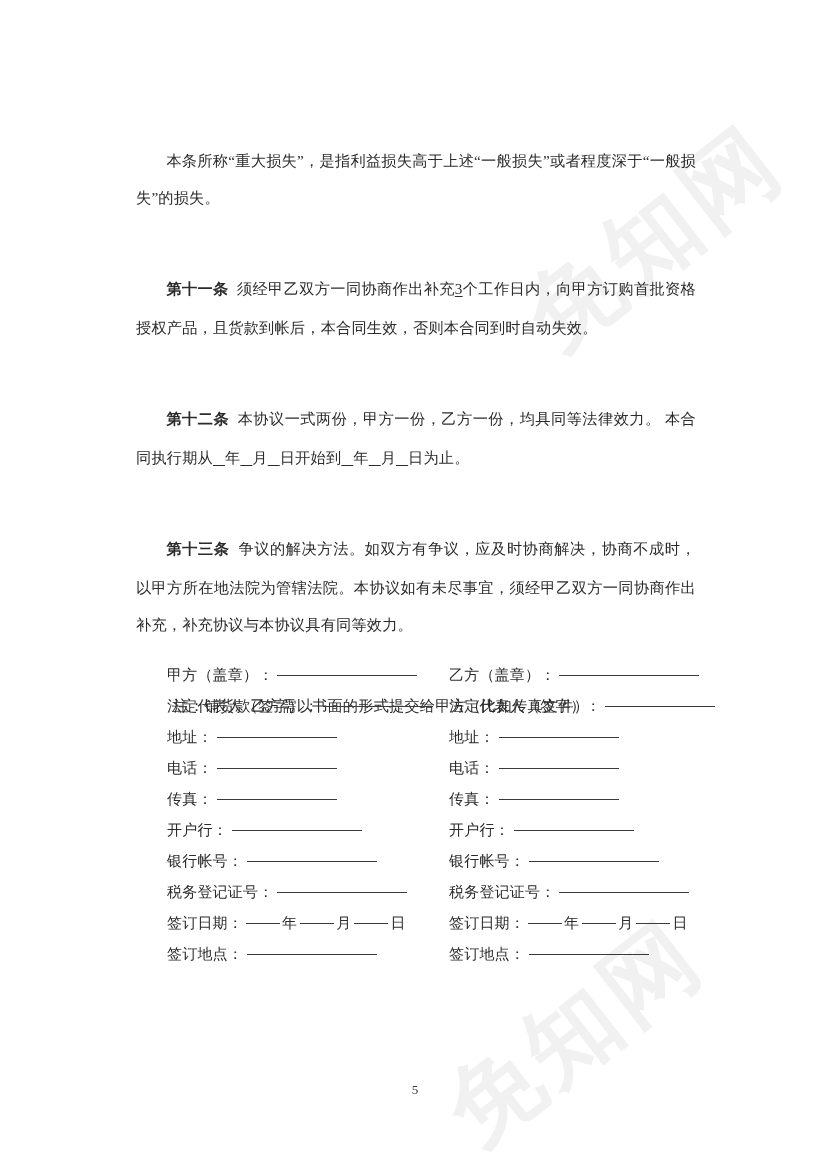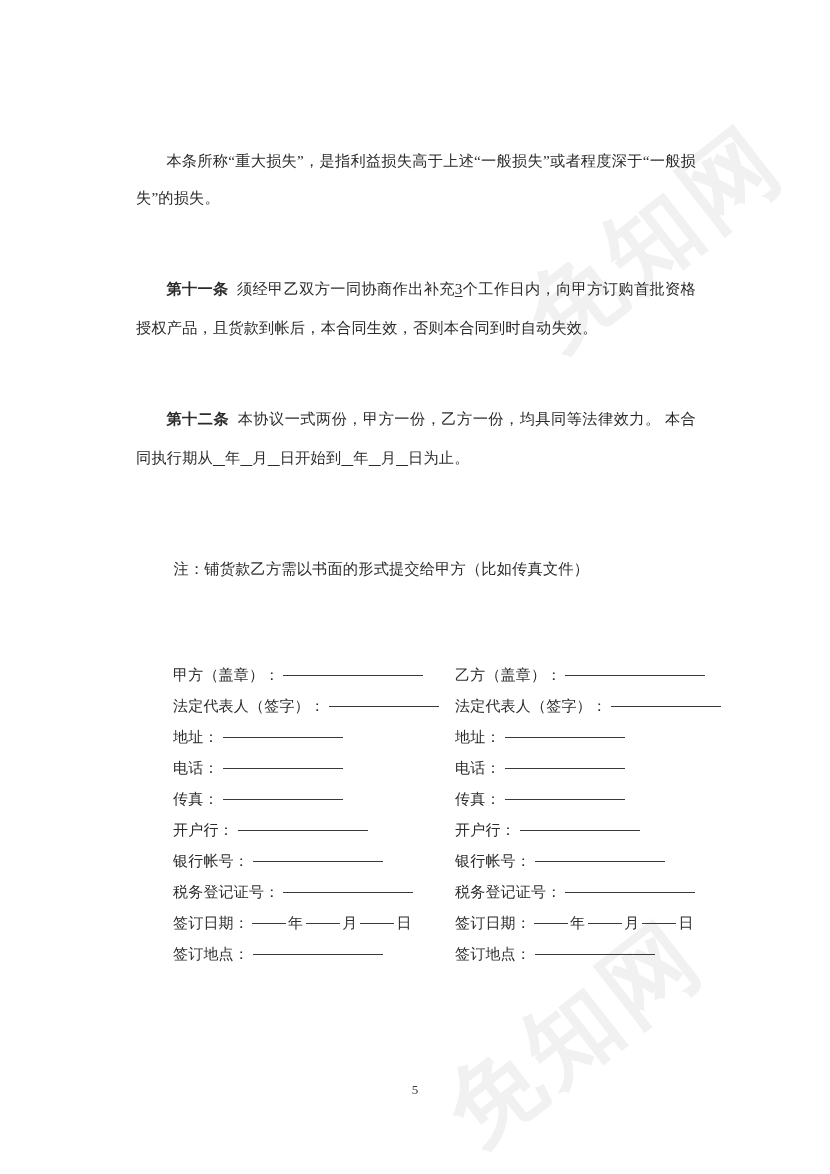--- a/index.html
+++ b/index.html
@@ -76,21 +76,21 @@
     font-size: 15.2px;
     line-height: 34px;
     text-indent: 3em;
     letter-spacing: 0.2px;
   }
 
   
   .sig-block {
     position: absolute;
     top: 660px;
-    left: 18px;
+    left: 12px;
     width: 696px;
     z-index: 2;
   }
   .sig-cols {
     position: relative;
     display: flex;
   }
   .sig-col {
     position: relative;
   }
@@ -153,20 +153,23 @@
     </p>
 
     <div class="gap-md"></div>
 
     <p class="para">
       <span class="clause-no">第十二条</span><span>&nbsp;&nbsp;</span><span>本协议一式两份，甲方一份，乙方一份，均具同等法律效力。  本合同执行期从</span><span class="blank-u">&nbsp;&nbsp;&nbsp;</span><span>年</span><span class="blank-u">&nbsp;&nbsp;&nbsp;</span><span>月</span><span class="blank-u">&nbsp;&nbsp;&nbsp;</span><span>日</span><span>开始到</span><span class="blank-u">&nbsp;&nbsp;&nbsp;</span><span>年</span><span class="blank-u">&nbsp;&nbsp;&nbsp;</span><span>月</span><span class="blank-u">&nbsp;&nbsp;&nbsp;</span><span>日</span><span>为止。</span>
     </p>
 
     <div class="gap-md"></div>
 
+    <p class="para">
+      <span class="clause-no">第十三条</span><span>&nbsp;&nbsp;</span><span>争议的解决方法。如双方有争议，应及时协商解决，协商不成时，以甲方所在地法院为管辖法院。本协议如有未尽事宜，须经甲乙双方一同协商作出补充，补充协议与本协议具有同等效力。</span>
+    </p>
 
     <div class="gap-md"></div>
 
 
     <p class="note">
       <span>注：铺货款乙方需以书面的形式提交给甲方（比如传真文件）</span>
     </p>
 
   </div>
 

